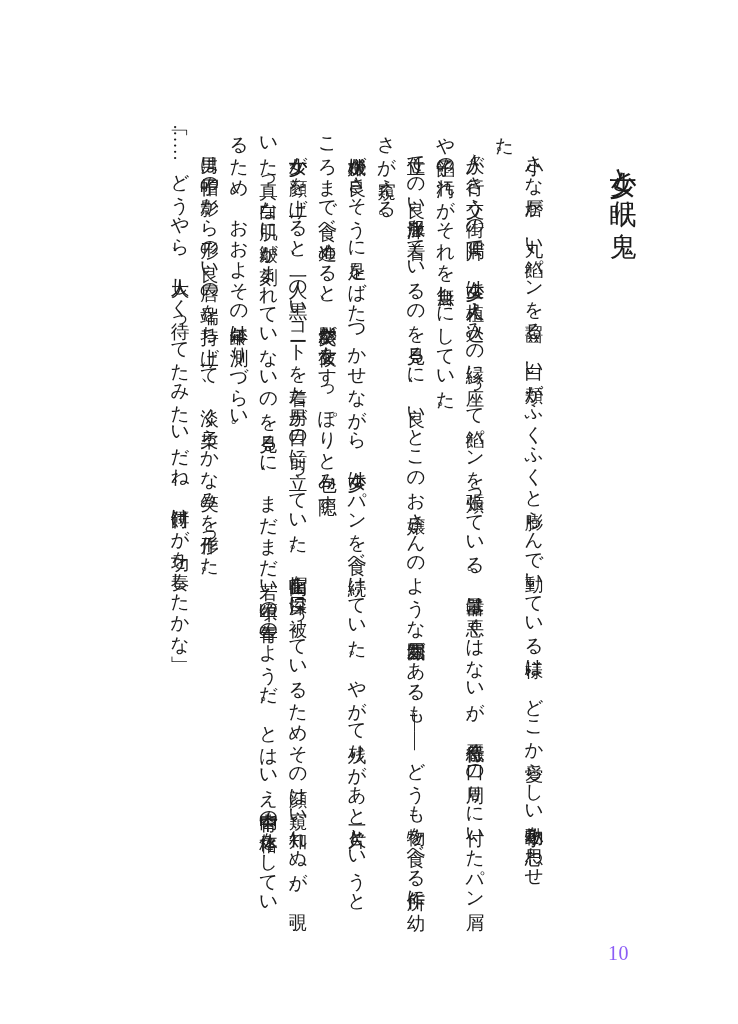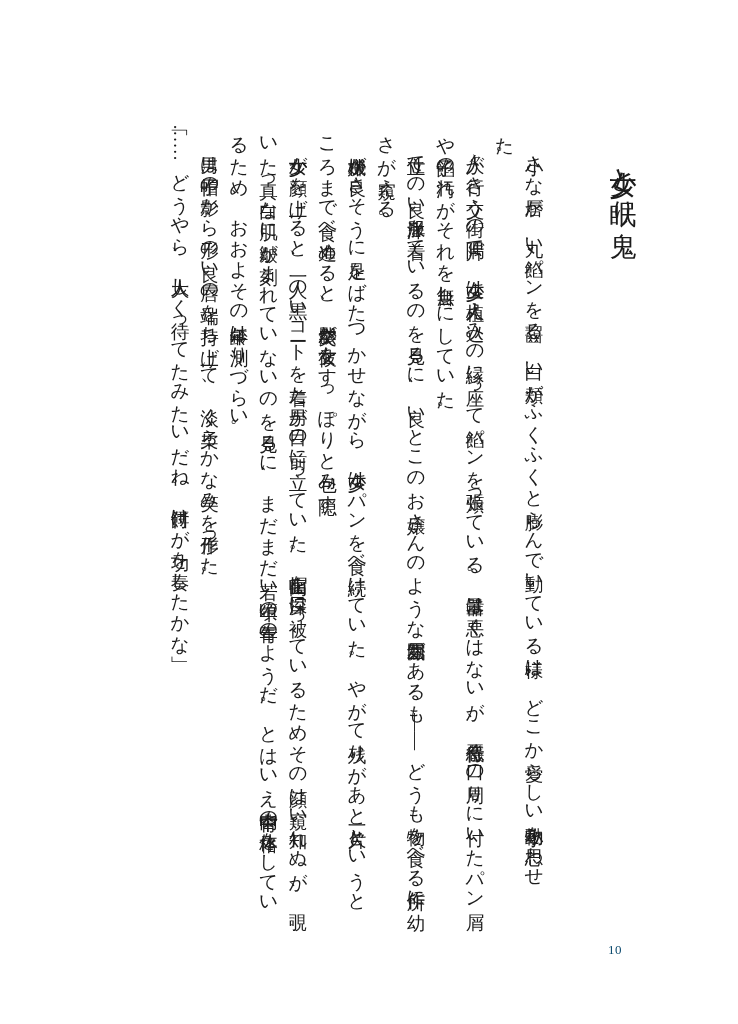--- a/index.html
+++ b/index.html
@@ -38,23 +38,23 @@
     margin: 0;
     font-size: 18.6px;
     line-height: 29.5px;
     letter-spacing: 0;
     text-align: start;
   }
   .page-number {
     position: absolute;
     left: 608px;
     top: 942px;
-    font-size: 13px;
+    font-size: 20px;
     letter-spacing: 0.5px;
-    color: #0c4a6e;
+    color: #8b5cf6;
   }
 </style>
 </head>
 <body>
 
 <div class="page">
   <div class="content">
     <h1 class="title">少女と眠り鬼</h1>
     <div class="body">
       <p>　小さな唇が、丸い餡パンを齧る。白い頬がふくふくと膨らんで動いている様は、どこか愛らしい小動物を思わせた。</p>

